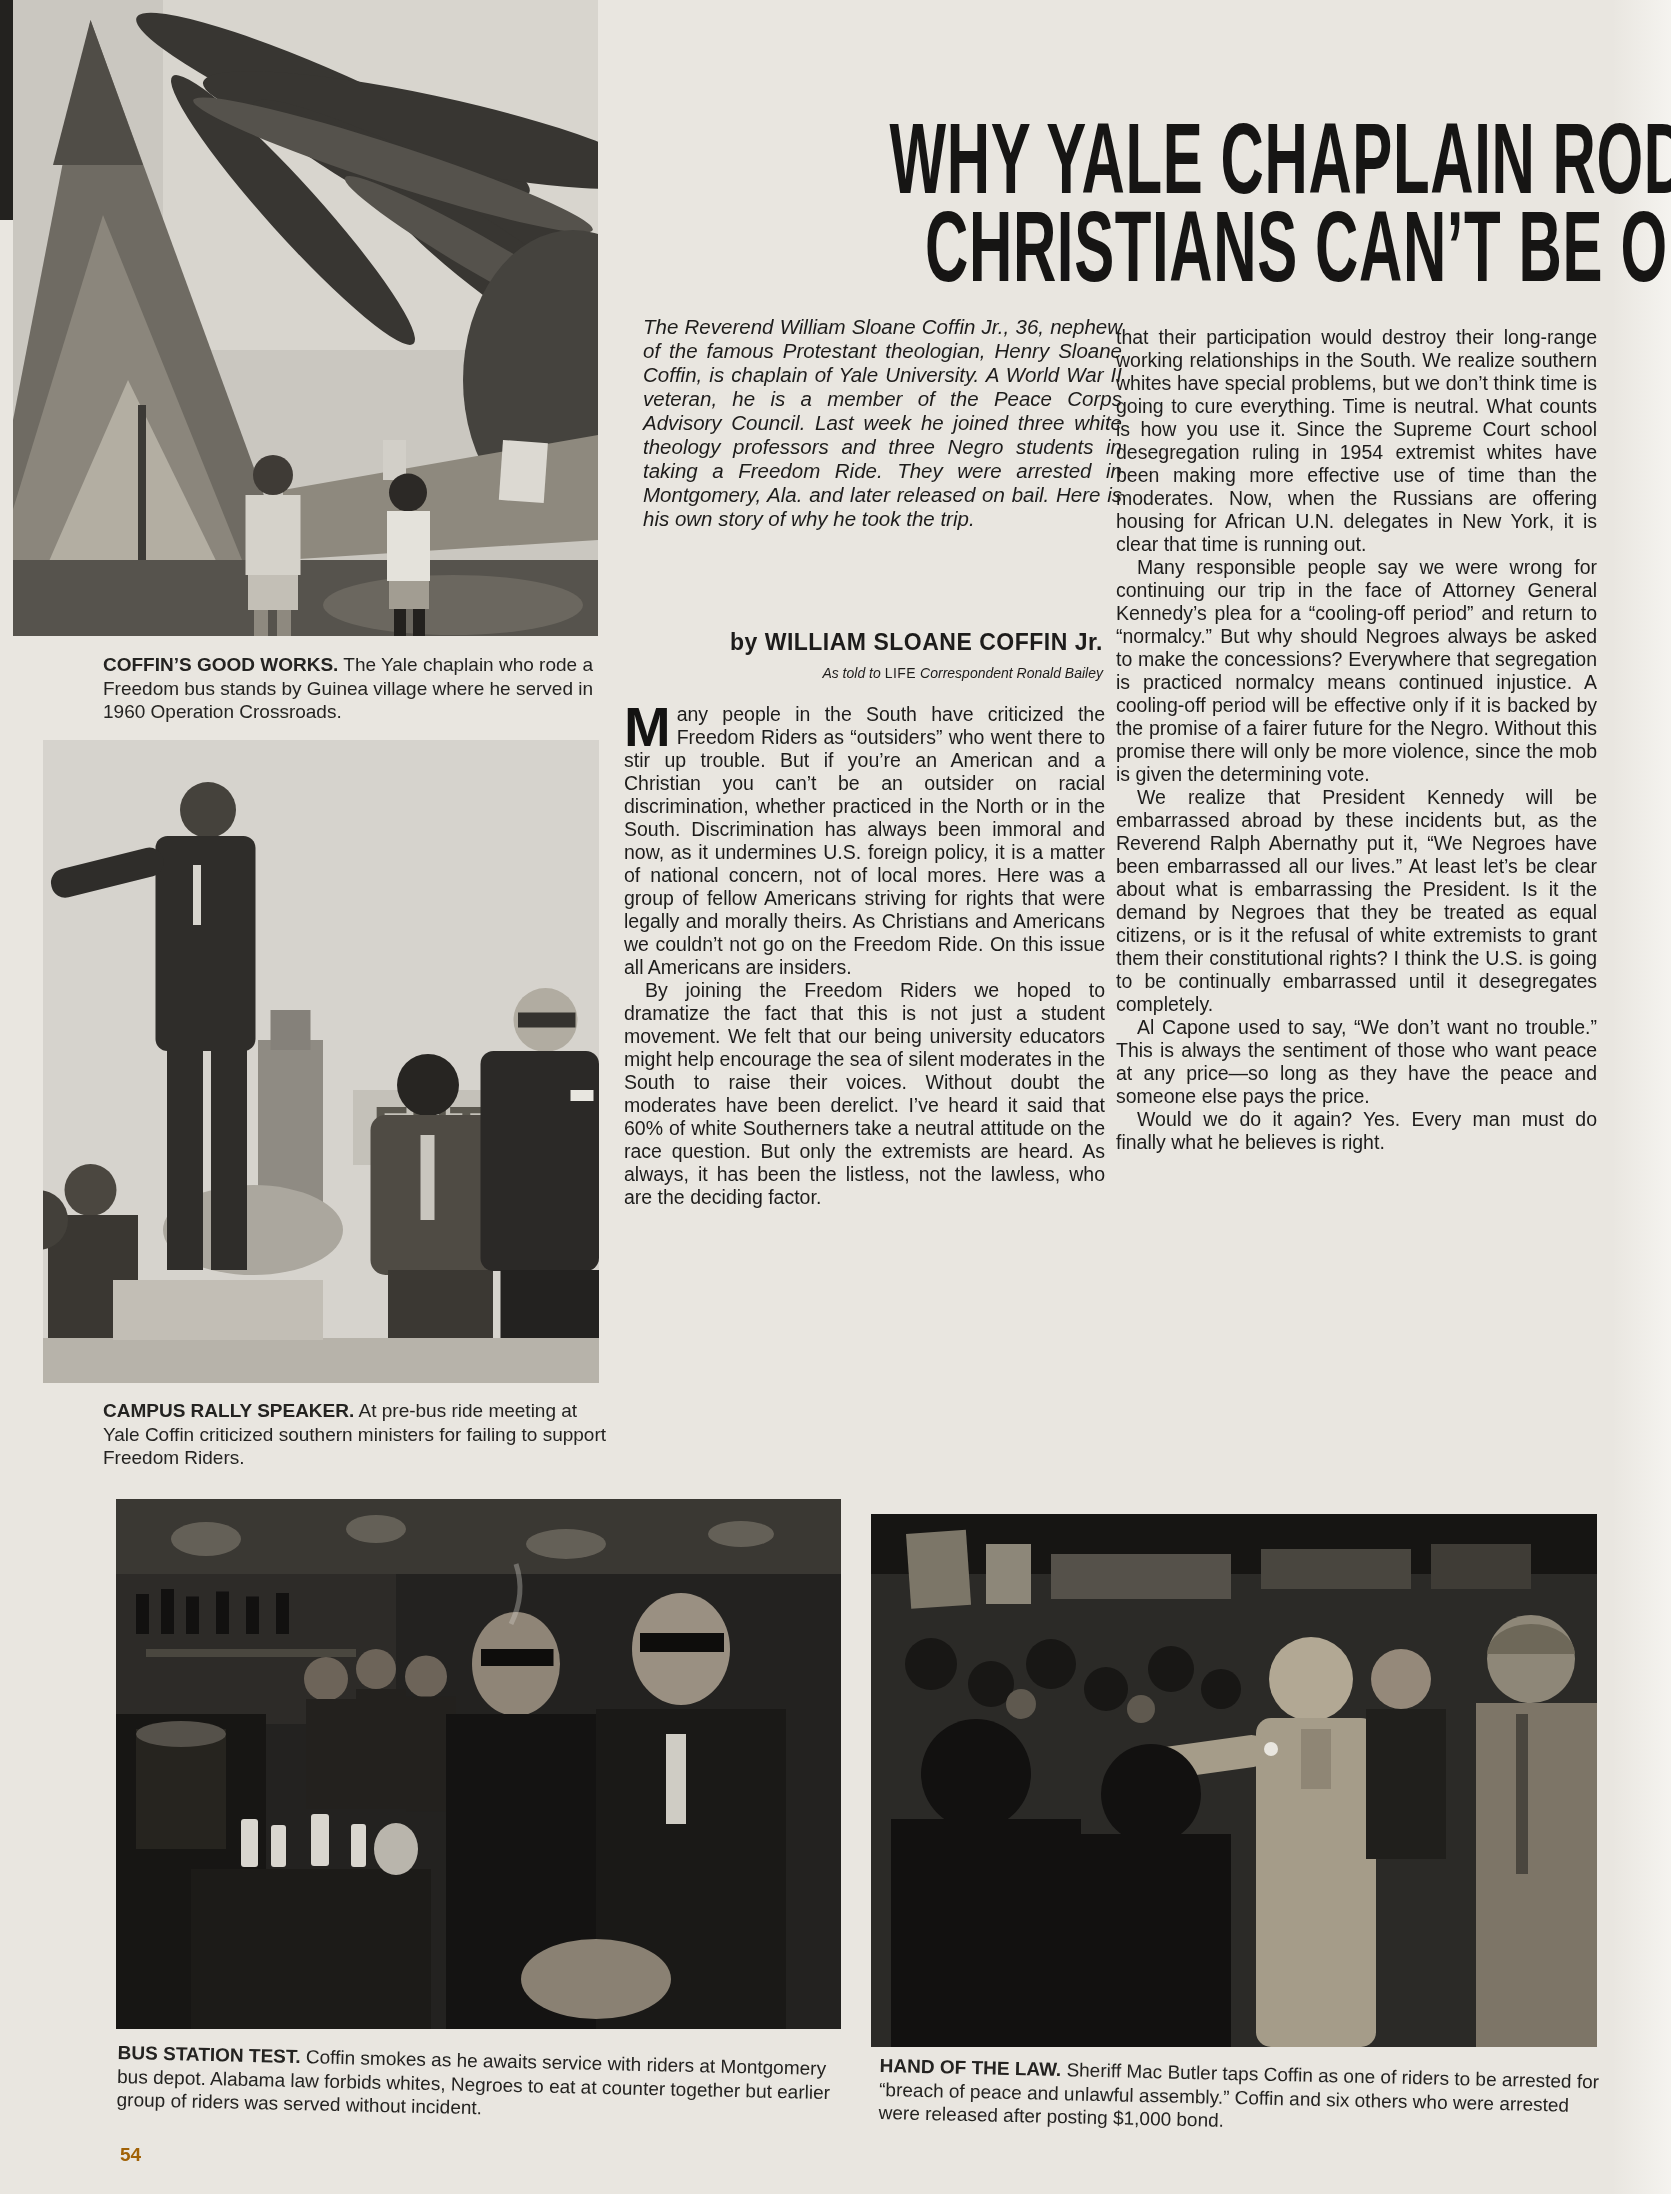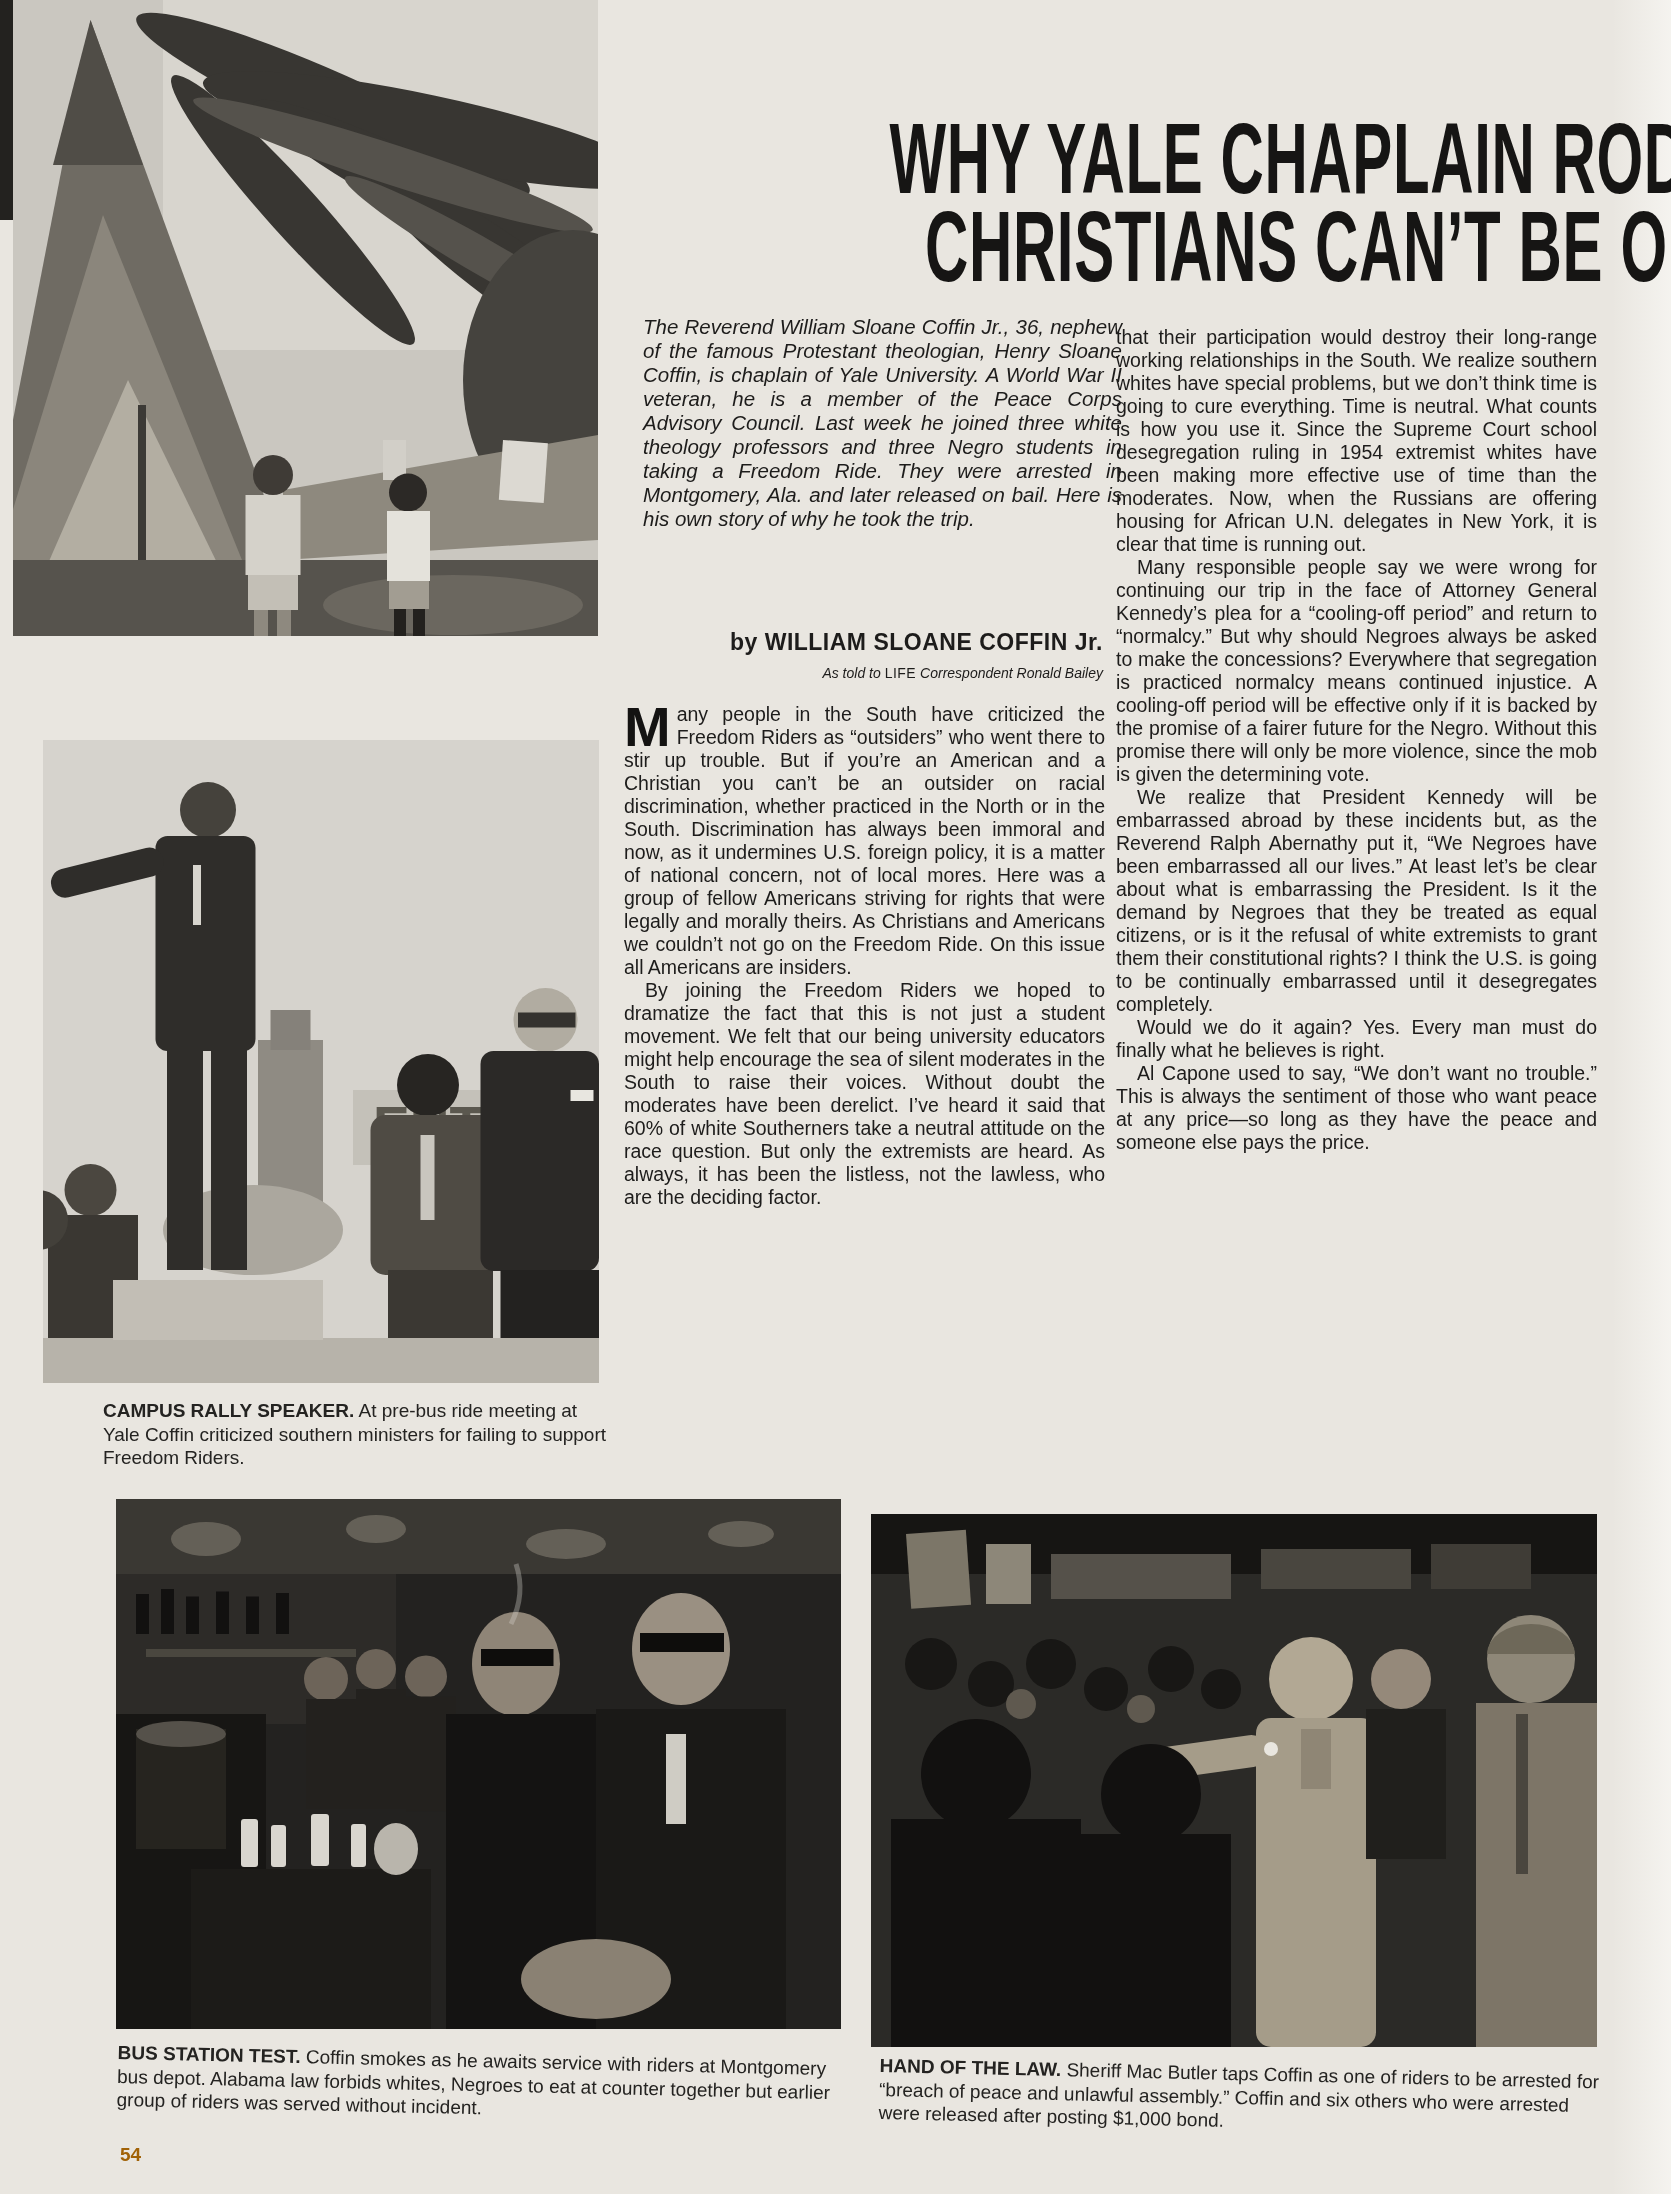--- a/index.html
+++ b/index.html
@@ -125,20 +125,23 @@
       <g>
         <circle cx="790" cy="985" r="38" fill="#2c2926"></circle>
         <rect x="748" y="1022" width="86" height="140" fill="#e4e2db"></rect>
         <rect x="752" y="1162" width="80" height="56" fill="#a29d92"></rect>
         <rect x="762" y="1218" width="24" height="54" fill="#23211e"></rect>
         <rect x="800" y="1218" width="24" height="54" fill="#23211e"></rect>
       </g>
     </svg>
   </div>
 
+  <div class="caption cap1">
+    <span class="cap-lead">COFFIN’S GOOD WORKS.</span><span> The Yale chaplain who rode a Freedom bus stands by Guinea village where he served in 1960 Operation Crossroads.</span>
+  </div>
 
   <div class="photo photo2">
     <svg viewBox="0 0 1112 1286" preserveAspectRatio="none">
       <rect x="0" y="0" width="1112" height="1286" fill="#d6d3cd"></rect>
 
       <rect x="430" y="600" width="130" height="420" fill="#8f8b83"></rect>
       <rect x="455" y="540" width="80" height="80" fill="#85817a"></rect>
       <ellipse cx="420" cy="980" rx="180" ry="90" fill="#aba79e"></ellipse>
 
       <rect x="620" y="700" width="330" height="150" fill="#c4c1b9"></rect>
@@ -197,22 +200,22 @@
 
   <div class="col col1">
     <p><span class="dropcap">M</span><span>any people in the South have criticized the Freedom Riders as “outsiders” who went there to stir up trouble. But if you’re an American and a Christian you can’t be an outsider on racial discrimination, whether practiced in the North or in the South. Discrimination has always been immoral and now, as it undermines U.S. foreign policy, it is a matter of national concern, not of local mores. Here was a group of fellow Americans striving for rights that were legally and morally theirs. As Christians and Americans we couldn’t not go on the Freedom Ride. On this issue all Americans are insiders.</span></p>
     <p class="indent">By joining the Freedom Riders we hoped to dramatize the fact that this is not just a student movement. We felt that our being university educators might help encourage the sea of silent moderates in the South to raise their voices. Without doubt the moderates have been derelict. I’ve heard it said that 60% of white Southerners take a neutral attitude on the race question. But only the extremists are heard. As always, it has been the listless, not the lawless, who are the deciding factor.</p>
   </div>
 
   <div class="col col2">
     <p>that their participation would destroy their long-range working relationships in the South. We realize southern whites have special problems, but we don’t think time is going to cure everything. Time is neutral. What counts is how you use it. Since the Supreme Court school desegregation ruling in 1954 extremist whites have been making more effective use of time than the moderates. Now, when the Russians are offering housing for African U.N. delegates in New York, it is clear that time is running out.</p>
     <p class="indent">Many responsible people say we were wrong for continuing our trip in the face of Attorney General Kennedy’s plea for a “cooling-off period” and return to “normalcy.” But why should Negroes always be asked to make the concessions? Everywhere that segregation is practiced normalcy means continued injustice. A cooling-off period will be effective only if it is backed by the promise of a fairer future for the Negro. Without this promise there will only be more violence, since the mob is given the determining vote.</p>
     <p class="indent">We realize that President Kennedy will be embarrassed abroad by these incidents but, as the Reverend Ralph Abernathy put it, “We Negroes have been embarrassed all our lives.” At least let’s be clear about what is embarrassing the President. Is it the demand by Negroes that they be treated as equal citizens, or is it the refusal of white extremists to grant them their constitutional rights? I think the U.S. is going to be continually embarrassed until it desegregates completely.</p>
+    <p class="indent">Al Capone used to say, “We don’t want no trouble.” This is always the sentiment of those who want peace at any price—so long as they have the peace and someone else pays the price.</p>
     <p class="indent">Would we do it again? Yes. Every man must do finally what he believes is right.</p>
-    <p class="indent">Al Capone used to say, “We don’t want no trouble.” This is always the sentiment of those who want peace at any price—so long as they have the peace and someone else pays the price.</p>
   </div>
 
   <div class="photo photo3">
     <svg viewBox="0 0 1450 1060" preserveAspectRatio="none">
       <rect x="0" y="0" width="1450" height="1060" fill="#232220"></rect>
       <rect x="0" y="0" width="1450" height="150" fill="#3a3833"></rect>
       <g fill="#6f6a60" opacity="0.8">
         <ellipse cx="180" cy="80" rx="70" ry="34"></ellipse>
         <ellipse cx="520" cy="60" rx="60" ry="28"></ellipse>
         <ellipse cx="900" cy="90" rx="80" ry="30"></ellipse>

